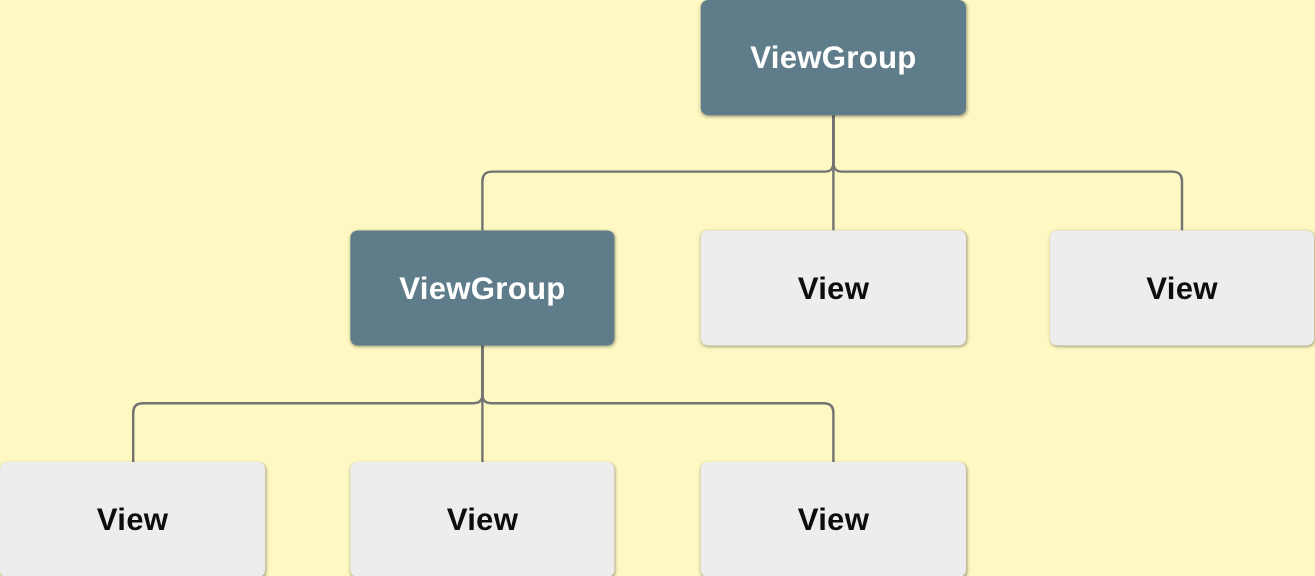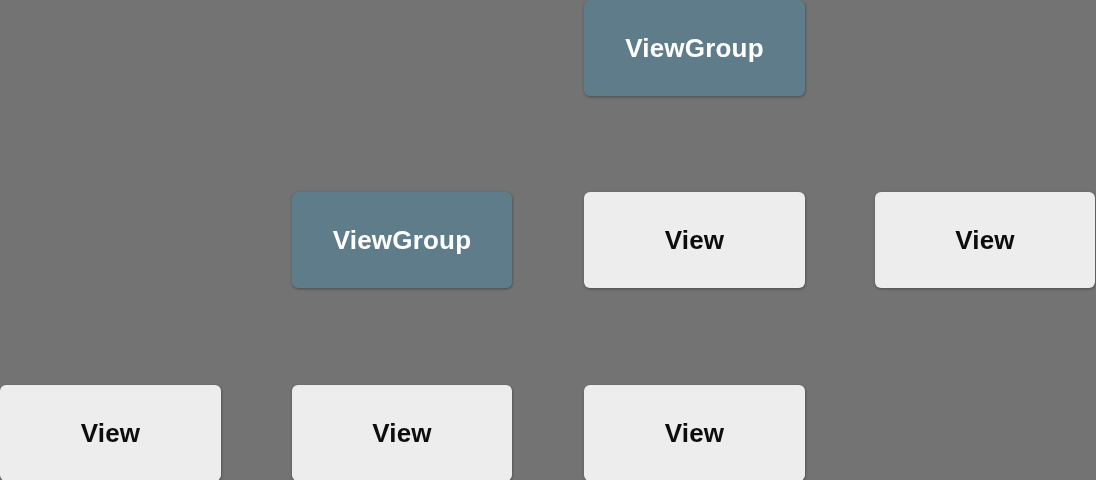--- a/index.html
+++ b/index.html
@@ -5,21 +5,21 @@
   html, body {
     margin: 0;
     padding: 0;
     background: #ffffff;
   }
   #canvas {
     position: relative;
     width: 1096px;
     height: 480px;
     overflow: hidden;
-    background: #737373;
+    background: #fef9c3;
     font-family: "Liberation Sans", "DejaVu Sans", sans-serif;
   }
   #connectors {
     position: absolute;
     left: 0;
     top: 0;
     width: 1096px;
     height: 480px;
   }
   .node {

